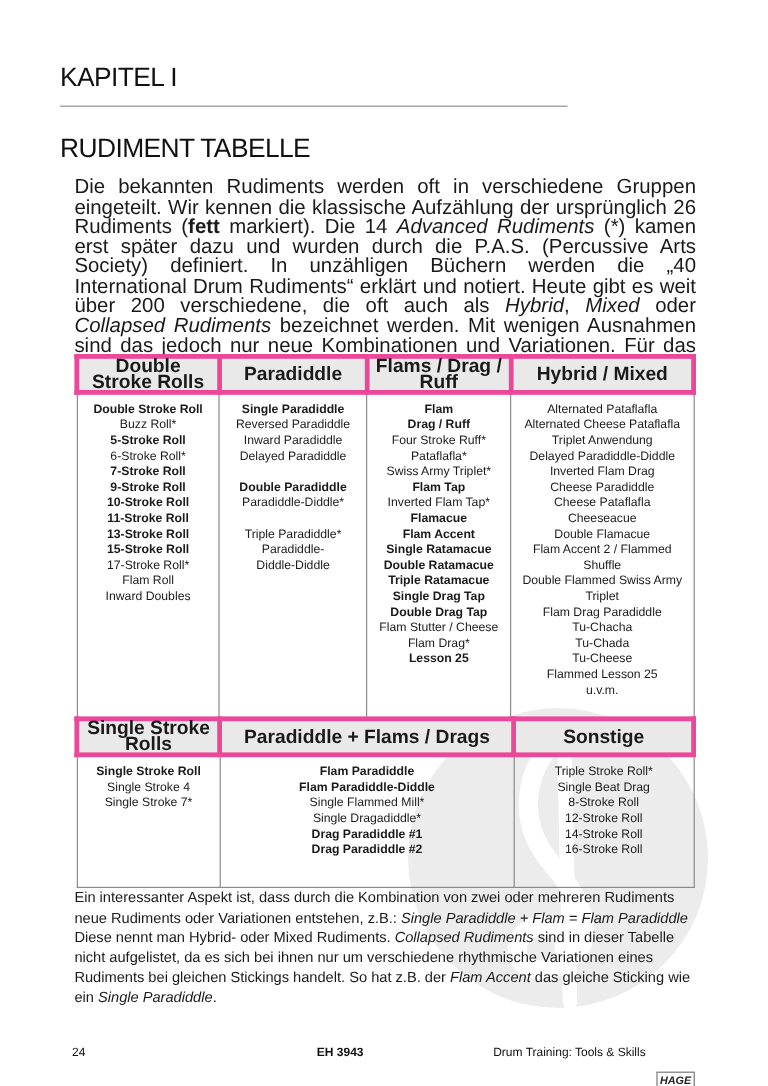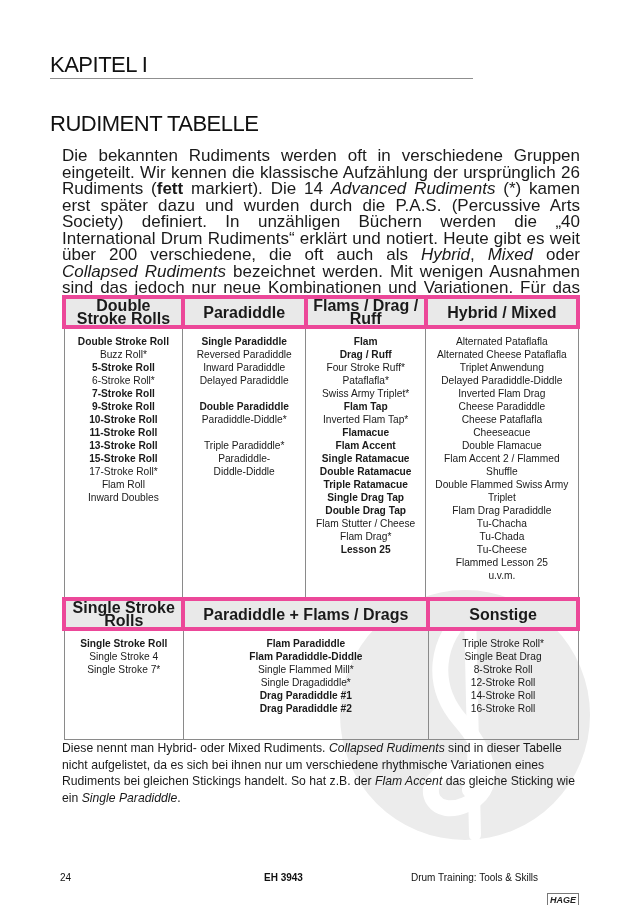--- a/index.html
+++ b/index.html
@@ -8,21 +8,21 @@
     font-family: "Liberation Sans", sans-serif; color: #1a1a1a;
   }
   .watermark {
     position: absolute; left: 340px; top: 590px; width: 250px; height: 250px;
     border-radius: 50%; background: #ececec; z-index: 0;
   }
   .watermark svg { position: absolute; left: 0; top: 0; }
   .chapter {
     position: absolute; left: 50px; top: 52px; width: 423px;
     font-size: 22px; letter-spacing: -0.5px; color: #111;
-    border-bottom: 1.5px solid #8f8f8f; padding-bottom: 0;
+    border-bottom: 1.5px solid #8f8f8f; padding-bottom: 10px;
   }
   .section-title {
     position: absolute; left: 50px; top: 111px;
     font-size: 22px; letter-spacing: -0.5px; color: #111;
   }
   .intro {
     position: absolute; left: 62px; top: 148px; width: 518px;
     font-size: 17px; line-height: 16.5px; text-align: justify; z-index: 1;
   }
   table.rud {
@@ -203,19 +203,20 @@
           <span class="e">8-Stroke Roll</span>
           <span class="e">12-Stroke Roll</span>
           <span class="e">14-Stroke Roll</span>
           <span class="e">16-Stroke Roll</span>
         </td>
     </tr>
   </tbody>
 </table>
 
 <div class="outro">
+  <p><span>Ein interessanter Aspekt ist, dass durch die Kombination von zwei oder mehreren Rudiments neue Rudiments oder Variationen entstehen, z.B.: </span><i>Single Paradiddle + Flam = Flam Paradiddle</i></p>
   <p><span>Diese nennt man Hybrid- oder Mixed Rudiments. </span><i>Collapsed Rudiments</i><span> sind in dieser Tabelle nicht aufgelistet, da es sich bei ihnen nur um verschiedene rhythmische Variationen eines Rudiments bei gleichen Stickings handelt. So hat z.B. der </span><i>Flam Accent</i><span> das gleiche Sticking wie ein </span><i>Single Paradiddle</i><span>.</span></p>
 </div>
 
 <div class="footer f-page">24</div>
 <div class="footer f-code">EH 3943</div>
 <div class="footer f-title">Drum Training: Tools &amp; Skills</div>
 <div class="hage">HAGE</div>
 
 </body></html>

